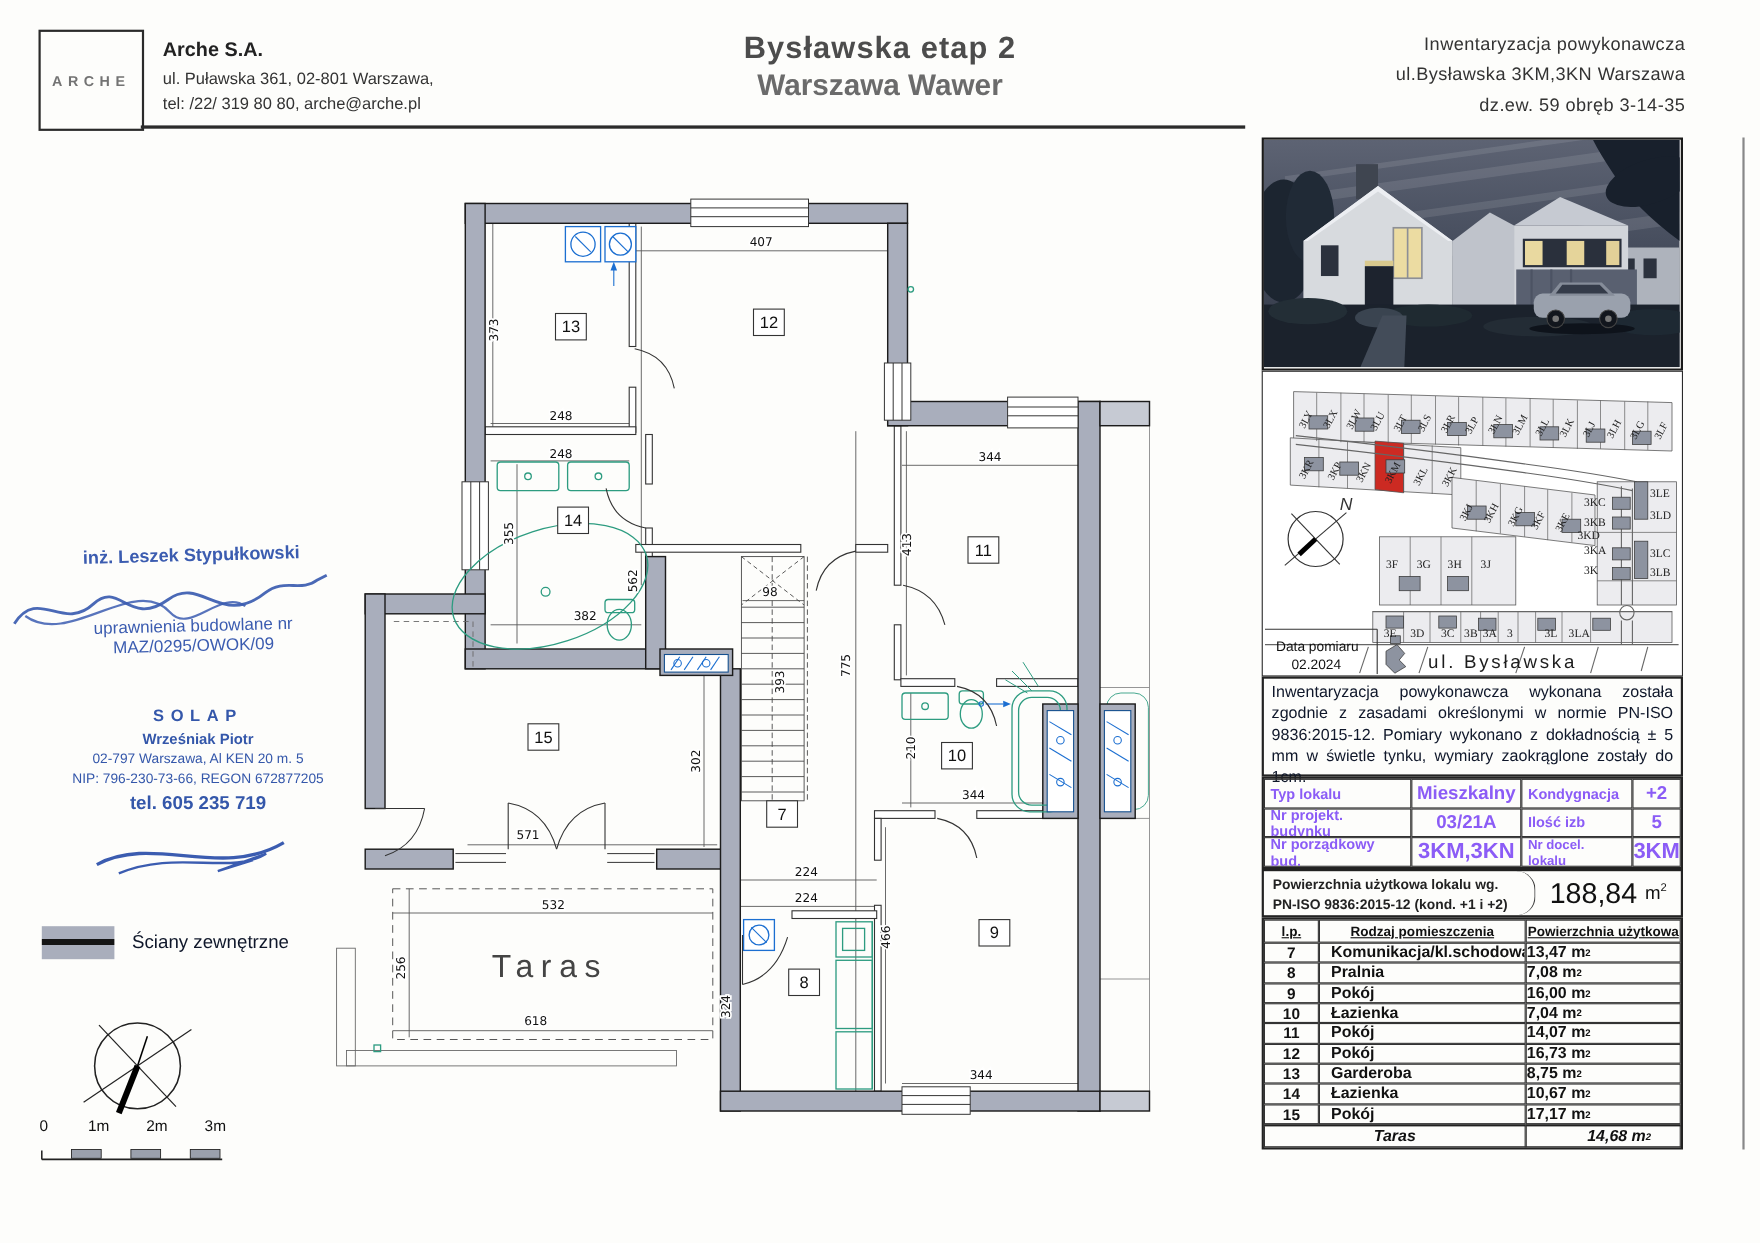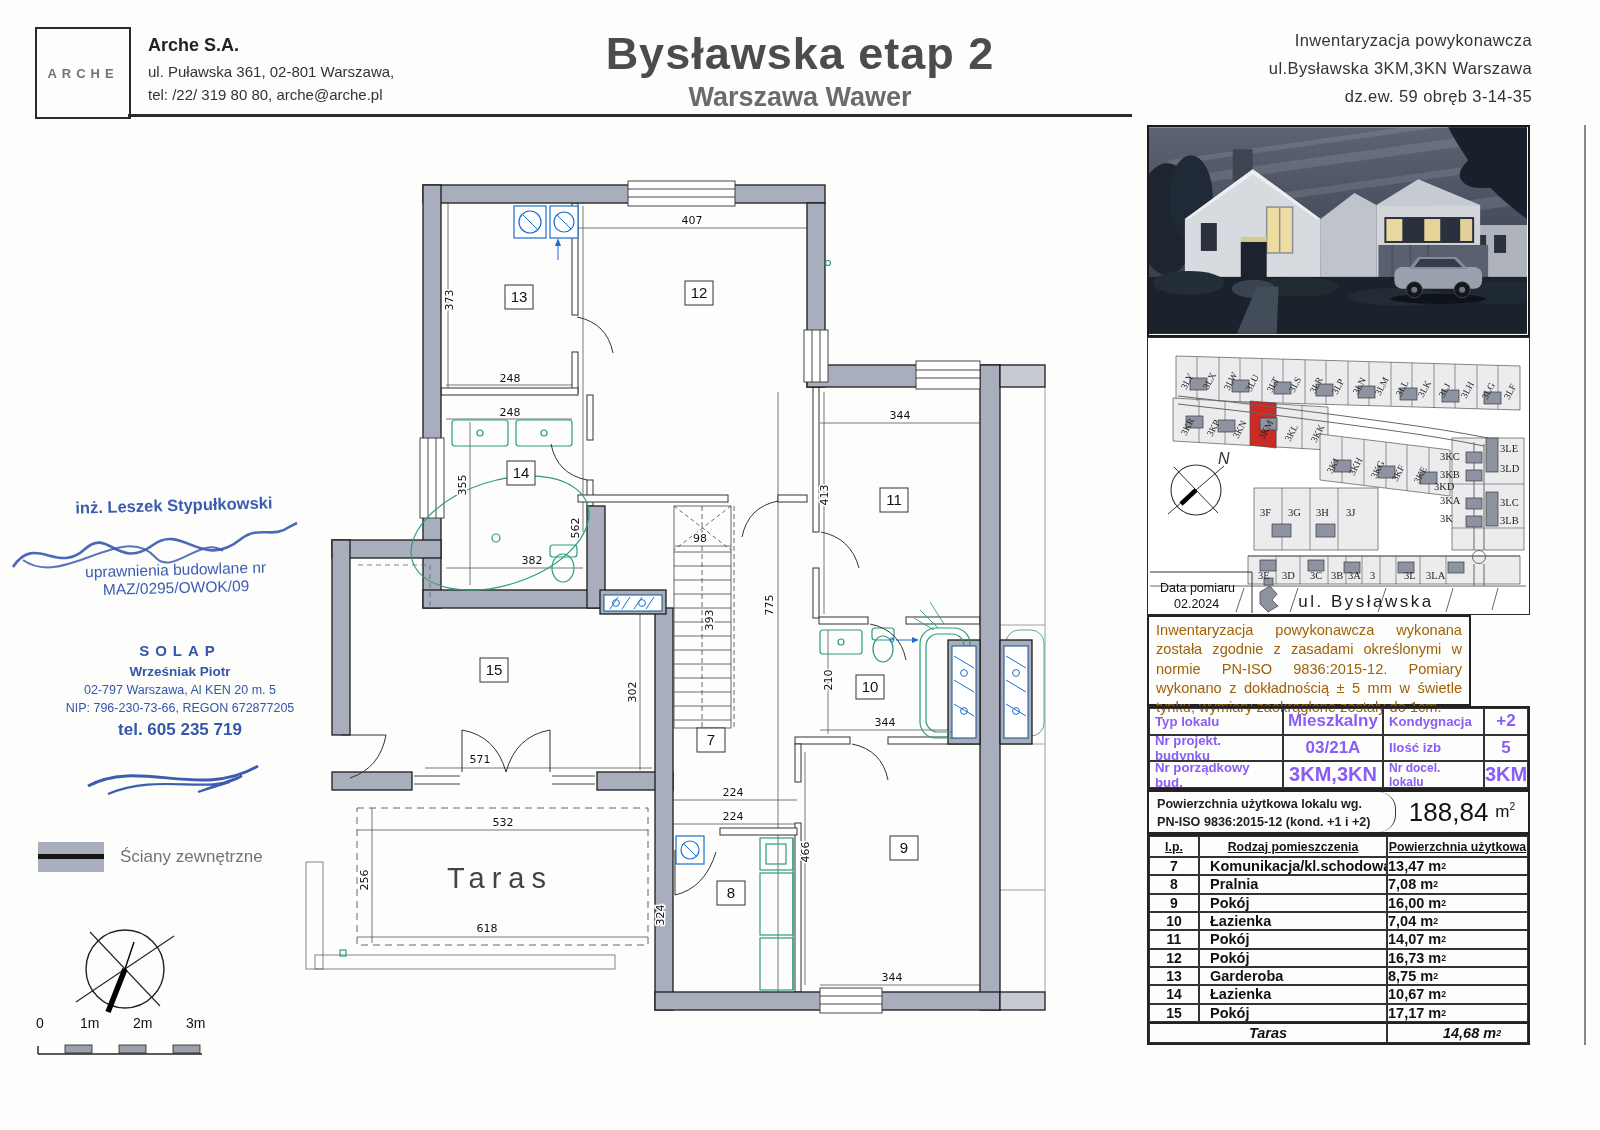--- a/index.html
+++ b/index.html
@@ -6,42 +6,42 @@
   .page{position:relative;width:1600px;height:1130px;background:#fdfdfb;overflow:hidden;
         font-family:"Liberation Sans",sans-serif;color:#222;}
   .abs{position:absolute;}
   
   .logo{left:35px;top:27px;width:92px;height:88px;border:2px solid #2a2a2a;display:flex;
         align-items:center;justify-content:center;font-size:13px;font-weight:bold;letter-spacing:5px;color:#737373;}
   .company{left:148px;top:32px;line-height:1.55;}
   .company .cname{font-size:18px;font-weight:bold;}
   .company .cline{font-size:15px;color:#333;}
   .title-wrap{left:480px;top:28px;width:640px;text-align:center;}
-  .title{font-size:45px;font-weight:bold;color:#4c4c4c;letter-spacing:1px;}
+  .title{font-size:28px;font-weight:bold;color:#4c4c4c;letter-spacing:1px;}
   .subtitle{font-size:27px;font-weight:bold;color:#6b6b6b;margin-top:2px;}
   .doc-info{left:1140px;top:26px;width:392px;text-align:right;font-size:16.5px;color:#333;line-height:1.7;letter-spacing:.4px;}
   .rule{left:128px;top:114px;width:1004px;height:3px;background:#2b2b2b;}
   .edge{left:1584px;top:125px;width:2px;height:920px;background:#888;}
   
   .eng{left:22px;top:496px;width:306px;text-align:center;color:#3b5cb0;transform:rotate(-1.5deg);}
   .eng .ename{font-size:16.5px;font-weight:bold;}
   .eng .eline{font-size:15.5px;}
   .solap{left:30px;top:640px;width:300px;text-align:center;color:#3457aa;line-height:1.45;}
   .solap .s1{font-size:15px;font-weight:bold;letter-spacing:6px;}
   .solap .s2{font-size:13.5px;font-weight:bold;}
   .solap .s3{font-size:12.5px;}
   .solap .s5{font-size:17px;font-weight:bold;}
   .legend{left:38px;top:842px;display:flex;align-items:center;}
   .legend .swatch{width:66px;height:30px;background:linear-gradient(#a9aebc 0 40%,#151515 40% 56%,#a9aebc 56% 100%);}
-  .legend .llabel{margin-left:16px;font-size:17px;color:#737373;}
+  .legend .llabel{margin-left:16px;font-size:17px;color:#0f172a;}
   
   .photo-frame{left:1147px;top:125px;width:383px;height:212px;border:2.5px solid #1a1a1a;box-sizing:border-box;}
   .map-box{left:1147px;top:337px;width:383px;height:278px;border:1.5px solid #2a2a2a;box-sizing:border-box;background:#fff;}
-  .note-box{left:1147px;top:615px;width:324px;height:91px;border:2px solid #222;box-sizing:border-box;
-            padding:4px 7px 0 7px;font-size:14.6px;line-height:1.32;text-align:justify;color:#a16207;}
+  .note-box{left:1147px;top:615px;width:383px;height:91px;border:2px solid #222;box-sizing:border-box;
+            padding:4px 7px 0 7px;font-size:14.6px;line-height:1.32;text-align:justify;color:#0f172a;}
   .info-grid{left:1147px;top:706px;width:383px;height:84px;border:2px solid #222;box-sizing:border-box;
              display:grid;grid-template-columns:134px 100px 101px 44px;grid-auto-rows:1fr;}
   .ic{border:1px solid #333;display:flex;align-items:center;padding:0 5px;font-size:13.2px;font-weight:bold;color:#8b5cf6;overflow:hidden;}
   .ic.center{justify-content:center;padding:0;}
   .ic.big{font-size:17px;}
   .ic.huge{font-size:20px;font-weight:800;}
   .ic.small{font-size:12px;}
   .area-row{left:1147px;top:790px;width:383px;height:44px;border:2px solid #222;box-sizing:border-box;display:flex;}
   .area-l{width:238px;border-right:1.5px solid #333;padding:3px 0 0 8px;font-size:12.6px;font-weight:bold;line-height:1.45;border-radius:17px;}
   .area-r{flex:1;display:flex;align-items:center;justify-content:center;font-size:26px;color:#111;}

